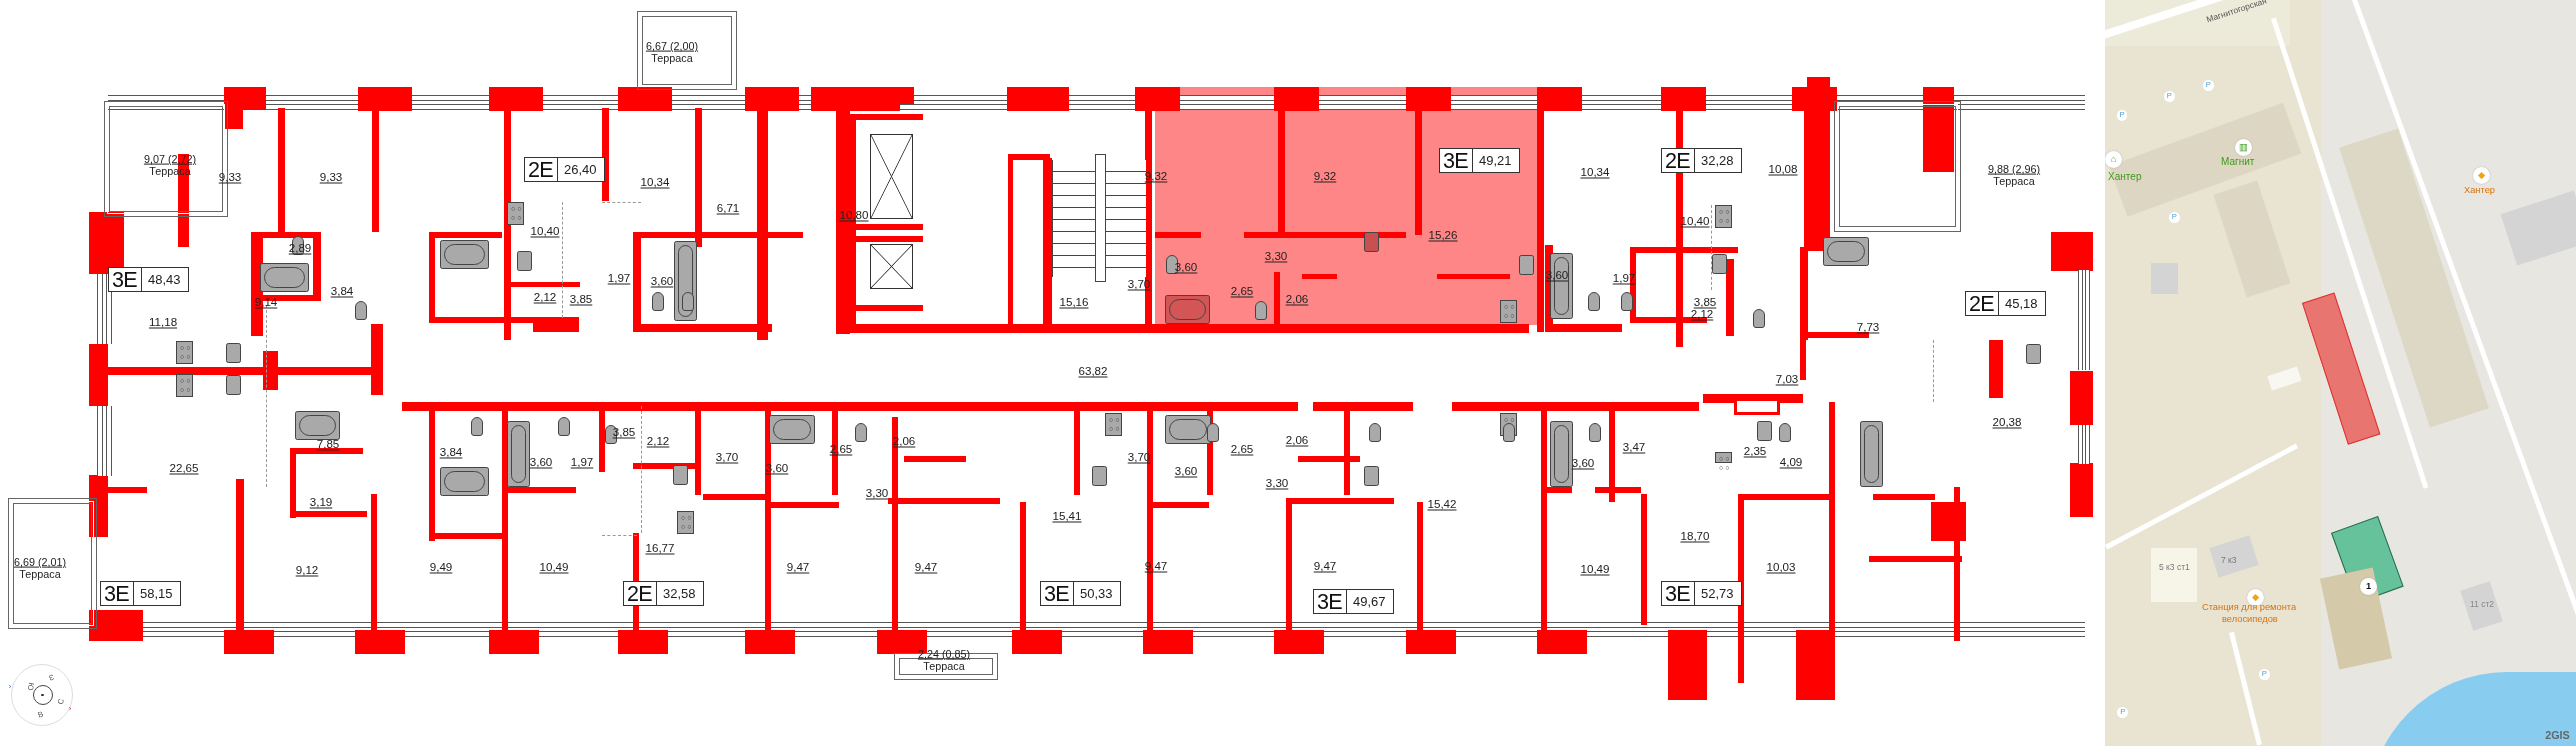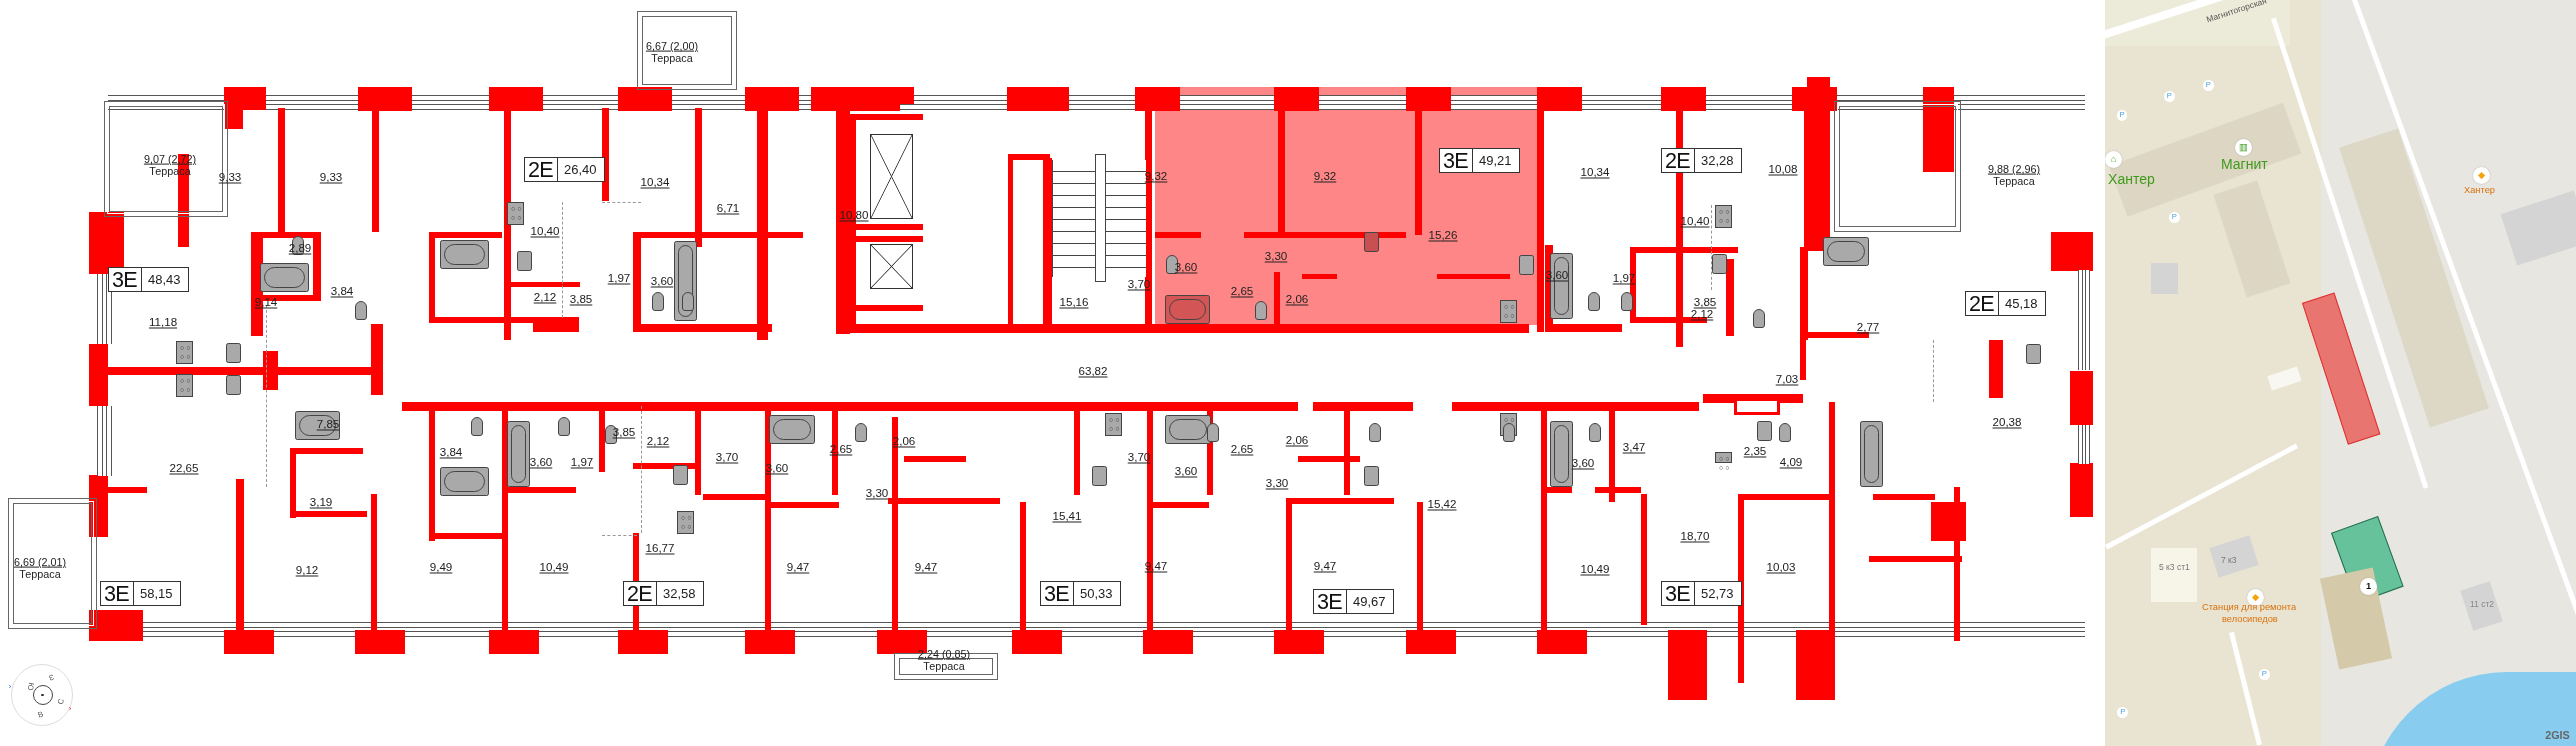--- a/index.html
+++ b/index.html
@@ -33,21 +33,21 @@
   .dashh { position:absolute; border-top:1.5px dashed #999; }
   
   #compass { position:absolute; left:10.8px; top:664px; width:62px; height:62px; border:1.2px solid #ddd; border-radius:50%; box-sizing:border-box; }
   #compass .in { position:absolute; left:21px; top:20px; width:20px; height:20px; border:1.2px solid #444; border-radius:50%; box-sizing:border-box; }
   #compass .in::after { content:""; position:absolute; left:7.7px; top:7.7px; width:2.3px; height:2.3px; background:#333; border-radius:50%; }
   #compass .l { position:absolute; font-size:7.7px; color:#555; }
   
   #map { position:absolute; left:2105px; top:0; width:471px; height:746px; background:#e9e4d2; overflow:hidden; }
   #map .blk { position:absolute; background:#dcd6c3; }
   #map .road { position:absolute; background:#fff; }
-  #map .poi { position:absolute; font-size:14px; white-space:nowrap; }
+  #map .poi { position:absolute; font-size:10px; white-space:nowrap; }
   #map .pin { position:absolute; width:17px; height:17px; border-radius:50%; background:#fff; box-shadow:0 0 1.5px #aaa; text-align:center; line-height:17px; font-size:9.3px; }
   #map .p { position:absolute; width:10.8px; height:10.8px; border-radius:50%; background:#fff; color:#4aa3df; font-size:7.7px; line-height:10.8px; text-align:center; }
 </style>
 </head>
 <body>
 
 <div id="plan">
 
   <div class="hl" style="left:1155px;top:87px;width:386px;height:238px;"></div>
 
@@ -365,26 +365,26 @@
   <div class="area" style="left:1139px;top:283px">3,70</div>
   <div class="area" style="left:1186px;top:266px">3,60</div>
   <div class="area" style="left:1276px;top:255px">3,30</div>
   <div class="area" style="left:1242px;top:290px">2,65</div>
   <div class="area" style="left:1297px;top:298px">2,06</div>
   <div class="area" style="left:1557px;top:274px">3,60</div>
   <div class="area" style="left:1624px;top:277px">1,97</div>
   <div class="area" style="left:1705px;top:301px">3,85</div>
   <div class="area" style="left:1695px;top:220px">10,40</div>
   <div class="area" style="left:1702px;top:313px">2,12</div>
-  <div class="area" style="left:1868px;top:326px">2,77</div>
+  <div class="area" style="left:1868px;top:326px">7,73</div>
 
   <div class="area" style="left:1093px;top:370px">63,82</div>
 
   <div class="area" style="left:184px;top:467px">22,65</div>
-  <div class="area" style="left:328px;top:423px">7,85</div>
+  <div class="area" style="left:328px;top:443px">7,85</div>
   <div class="area" style="left:321px;top:501px">3,19</div>
   <div class="area" style="left:307px;top:569px">9,12</div>
   <div class="area" style="left:451px;top:451px">3,84</div>
   <div class="area" style="left:441px;top:566px">9,49</div>
   <div class="area" style="left:541px;top:461px">3,60</div>
   <div class="area" style="left:582px;top:461px">1,97</div>
   <div class="area" style="left:554px;top:566px">10,49</div>
   <div class="area" style="left:624px;top:431px">3,85</div>
   <div class="area" style="left:658px;top:440px">2,12</div>
   <div class="area" style="left:660px;top:547px">16,77</div>

